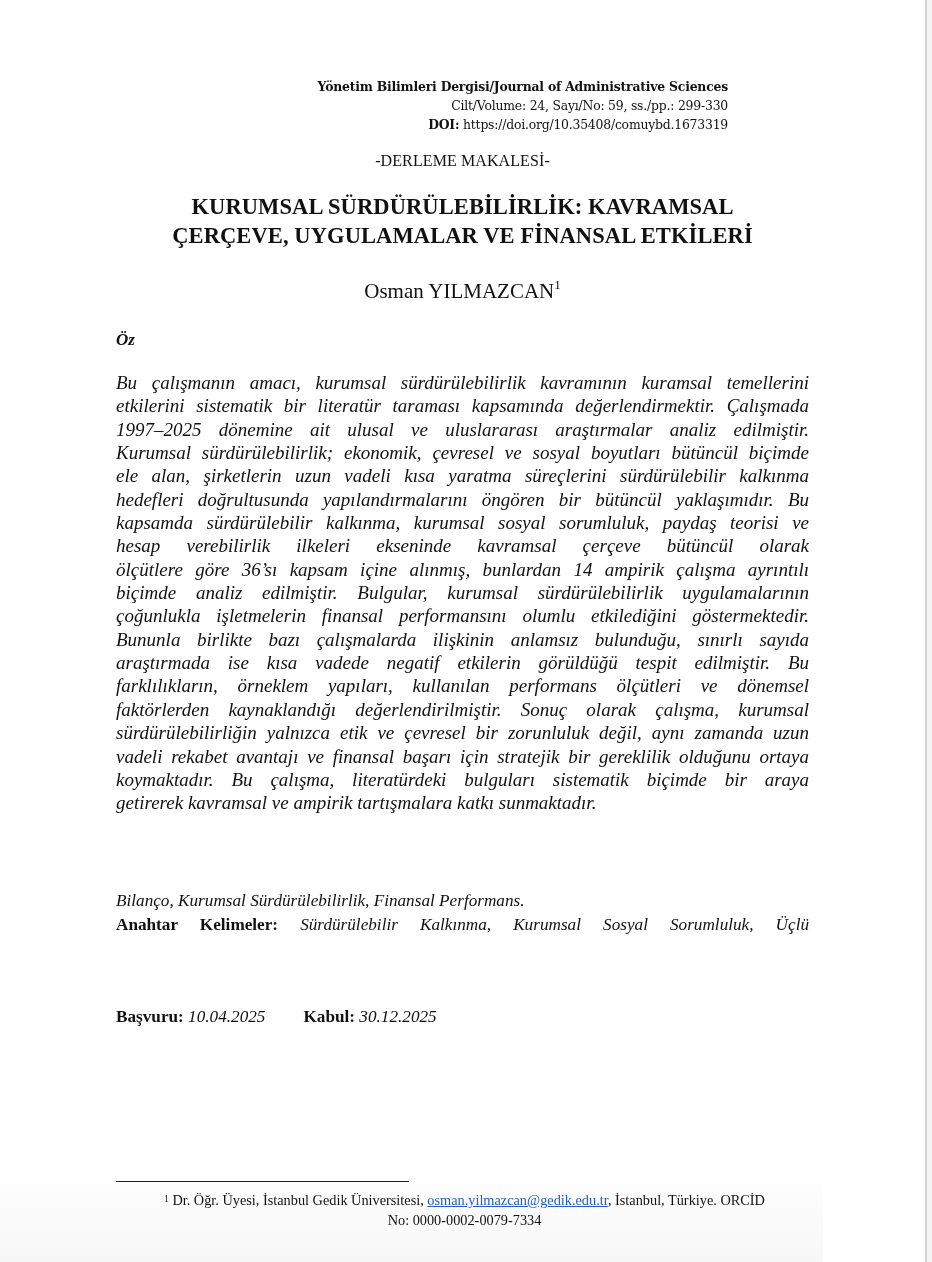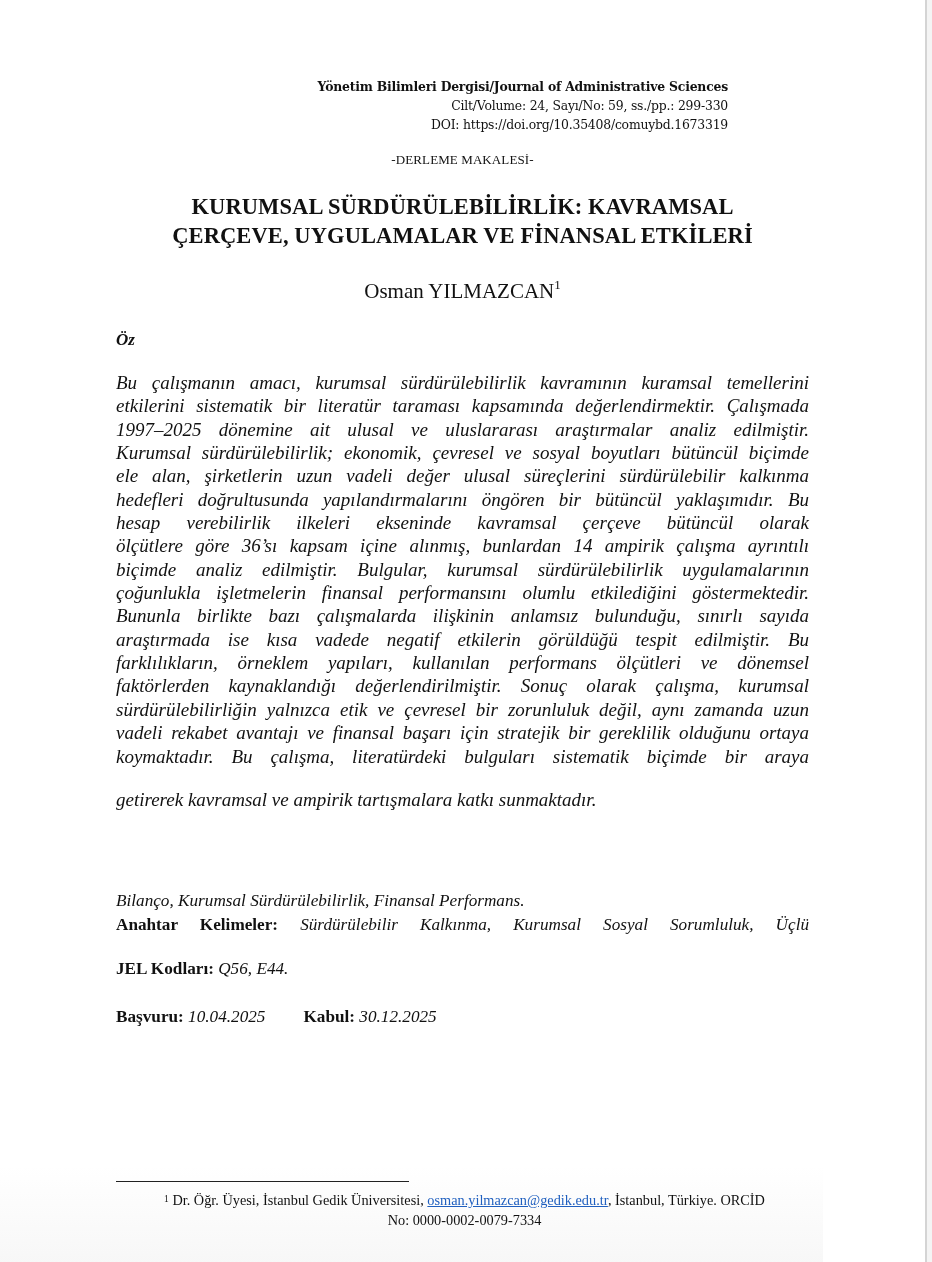--- a/index.html
+++ b/index.html
@@ -49,30 +49,30 @@
       font-family: "DejaVu Serif", serif;
       font-size: 12.4px;
       line-height: 19px;
       color: #111;
       letter-spacing: -0.2px;
     }
     .journal-header .jh-title {
       font-weight: bold;
     }
     .journal-header .jh-doi-label {
-      font-weight: normal;
+      font-weight: bold;
     }
 
     .article-type {
       position: absolute;
       left: 0;
       width: 925px;
       top: 136px;
       text-align: center;
-      font-size: 13px;
+      font-size: 16px;
       letter-spacing: 0.1px;
     }
 
     .article-title {
       position: absolute;
       left: 0;
       width: 925px;
       top: 177px;
       text-align: center;
       font-size: 22.5px;
@@ -118,21 +118,20 @@
     }
     .abstract .line {
       display: block;
       text-align: justify;
       text-align-last: justify;
       white-space: nowrap;
       height: 23.35px;
     }
     .abstract .line.last {
       text-align-last: left;
-      margin-top: 20px;
     }
     .bold-dot { font-weight: bold; font-style: normal; }
 
     .meta-block {
       position: absolute;
       left: 116px;
       width: 693px;
       font-size: 17.2px;
       line-height: 23.5px;
     }
@@ -202,42 +201,42 @@
 
   <div class="author"><span>Osman YILMAZCAN</span><sup>1</sup></div>
 
   <div class="oz-heading">Öz</div>
 
   <div class="abstract">
     <span class="line">Bu çalışmanın amacı, kurumsal sürdürülebilirlik kavramının kuramsal temellerini</span>
     <span class="line">etkilerini sistematik bir literatür taraması kapsamında değerlendirmektir. Çalışmada</span>
     <span class="line">1997–2025 dönemine ait ulusal ve uluslararası araştırmalar analiz edilmiştir.</span>
     <span class="line">Kurumsal sürdürülebilirlik; ekonomik, çevresel ve sosyal boyutları bütüncül biçimde</span>
-    <span class="line">ele alan, şirketlerin uzun vadeli değer ulusal süreçlerini sürdürülebilir kalkınma</span>
+    <span class="line">ele alan, şirketlerin uzun vadeli kısa yaratma süreçlerini sürdürülebilir kalkınma</span>
     <span class="line">hedefleri doğrultusunda yapılandırmalarını öngören bir bütüncül yaklaşımıdır. Bu</span>
+    <span class="line">kapsamda sürdürülebilir kalkınma, kurumsal sosyal sorumluluk, paydaş teorisi ve</span>
     <span class="line">hesap verebilirlik ilkeleri ekseninde kavramsal çerçeve bütüncül olarak</span>
     <span class="line">ölçütlere göre 36’sı kapsam içine alınmış, bunlardan 14 ampirik çalışma ayrıntılı</span>
     <span class="line">biçimde analiz edilmiştir. Bulgular, kurumsal sürdürülebilirlik uygulamalarının</span>
     <span class="line">çoğunlukla işletmelerin finansal performansını olumlu etkilediğini göstermektedir.</span>
     <span class="line">Bununla birlikte bazı çalışmalarda ilişkinin anlamsız bulunduğu, sınırlı sayıda</span>
     <span class="line">araştırmada ise kısa vadede negatif etkilerin görüldüğü tespit edilmiştir. Bu</span>
     <span class="line">farklılıkların, örneklem yapıları, kullanılan performans ölçütleri ve dönemsel</span>
     <span class="line">faktörlerden kaynaklandığı değerlendirilmiştir. Sonuç olarak çalışma, kurumsal</span>
     <span class="line">sürdürülebilirliğin yalnızca etik ve çevresel bir zorunluluk değil, aynı zamanda uzun</span>
     <span class="line">vadeli rekabet avantajı ve finansal başarı için stratejik bir gereklilik olduğunu ortaya</span>
     <span class="line">koymaktadır. Bu çalışma, literatürdeki bulguları sistematik biçimde bir araya</span>
     <span class="line last">getirerek kavramsal ve ampirik tartışmalara katkı sunmaktadır.</span>
   </div>
 
   <div class="meta-block keywords">
     <span class="line last val">Bilanço, Kurumsal Sürdürülebilirlik, Finansal Performans.</span>
     <span class="line"><span class="lbl">Anahtar Kelimeler:</span><span class="val"> Sürdürülebilir Kalkınma, Kurumsal Sosyal Sorumluluk, Üçlü</span></span>
   </div>
 
-  <div class="meta-block jel"><span class="lbl">JEL Kodları:</span><span class="val"> Q56, E44.</span></div>
 
   <div class="meta-block dates"><span class="lbl">Başvuru:</span><span class="val"> 10.04.2025</span><span class="spacer"></span><span class="lbl">Kabul:</span><span class="val"> 30.12.2025</span></div>
 
   <div class="footnote-rule"></div>
 
   <div class="footnote">
     <span class="line"><sup>1</sup><span> Dr. Öğr. Üyesi, İstanbul Gedik Üniversitesi, </span><a href="mailto:osman.yilmazcan@gedik.edu.tr">osman.yilmazcan@gedik.edu.tr</a><span>, İstanbul, Türkiye. ORCİD</span></span>
     <span class="line">No: 0000-0002-0079-7334</span>
   </div>
 </div>

